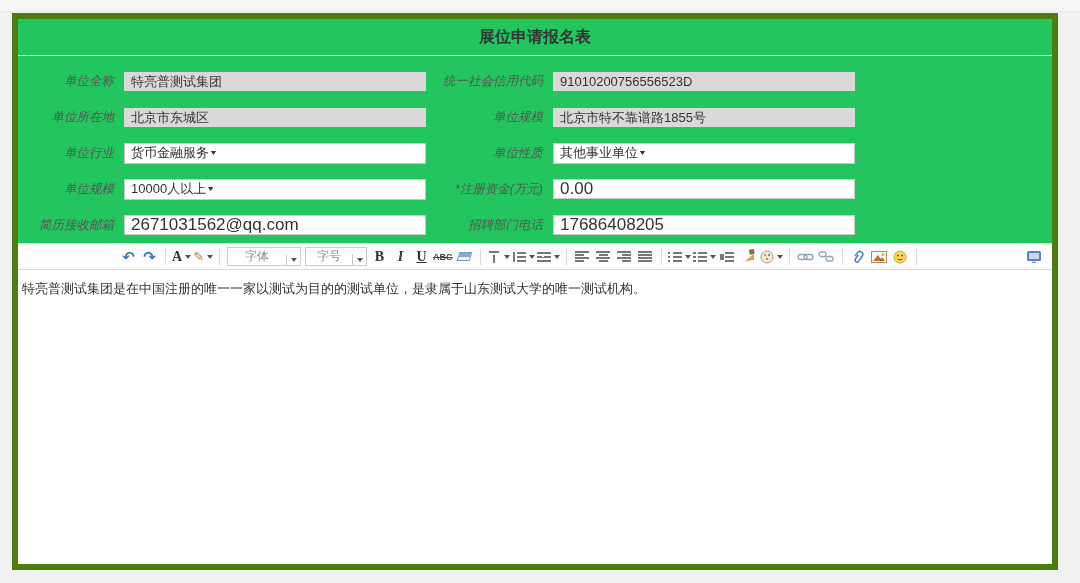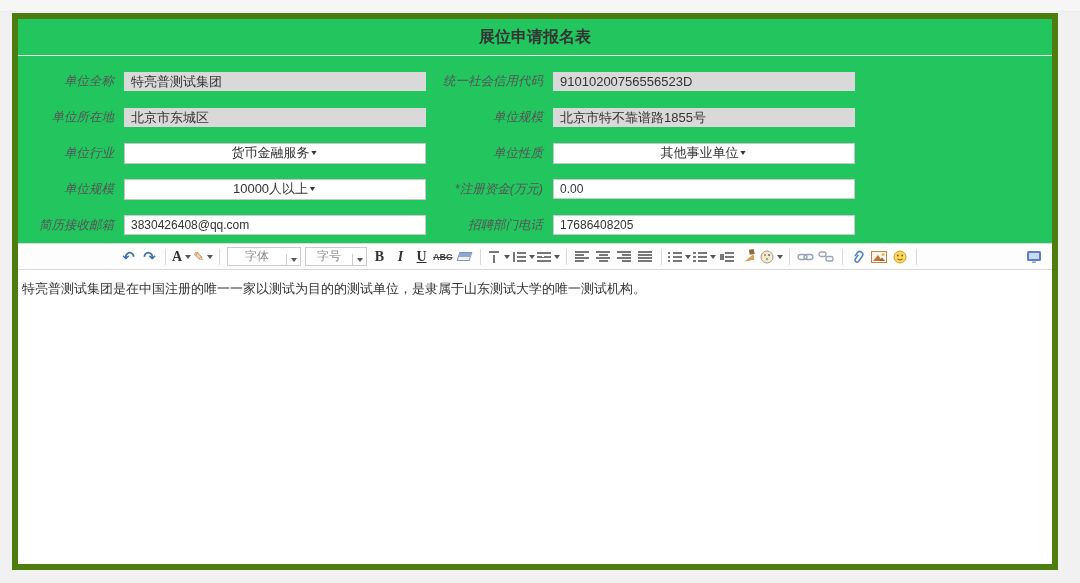--- a/index.html
+++ b/index.html
@@ -8,23 +8,23 @@
   .top-strip { position:absolute; left:0; top:0; width:1080px; height:12px; background:#f6f6f6; border-bottom:1px solid #ebebeb; }
   .panel { position:absolute; left:12px; top:13px; width:1046px; height:557px; background:#22c55e; border:6px solid #4d7c0f; display:flex; flex-direction:column; }
   .title-bar { height:37px; line-height:36px; border-bottom:1px solid #e7e7e7; text-align:center; font-size:16px; font-weight:bold; color:#333; flex:0 0 auto; }
   .form { padding-top:7px; flex:0 0 auto; }
   .frow { height:36px; display:flex; align-items:center; }
   .lbl { text-align:right; padding-right:10px; font-size:12.5px; color:#555; flex:0 0 auto; white-space:nowrap;font-style:italic; }
   .lbl.l1 { width:106px; }
   .lbl.l2 { width:127px; }
   .ctrl { width:302px; flex:0 0 auto; }
   .ro { background:#d9d9d9; color:#333; height:19px; line-height:19px; padding:0 7px; font-size:13px; overflow:hidden; white-space:nowrap; }
-  .sel { background:#fff; border:1px solid #c6c6c6; height:21px; display:flex; align-items:center; justify-content:center; padding:0 6px; font-size:13px; color:#333; cursor:default; }
+  .sel { background:#fff; border:1px solid #c6c6c6; height:21px; display:flex; align-items:center; justify-content:flex-start; padding:0 6px; font-size:13px; color:#333; cursor:default; }
   .sel-arr { font-size:9px; color:#333; transform:scaleY(.8); }
-  .inp { background:#fff; border:1px solid #c9c9c9; height:20px; line-height:18px; padding:0 6px; font-size:12px; color:#333; white-space:nowrap; }
+  .inp { background:#fff; border:1px solid #c9c9c9; height:20px; line-height:18px; padding:0 6px; font-size:17px; color:#333; white-space:nowrap; }
   .section-title { text-align:center; font-weight:bold; font-size:15px; color:#333; margin:16px 0 13px; flex:0 0 auto; }
   .toolbar { border-top:1px solid #d9d9d9; border-bottom:1px solid #d9d9d9; background:#fdfdfd; height:27px; display:flex; align-items:center; padding:0 8px 0 100px; flex:0 0 auto; }
   .tb-sep { width:1px; height:16px; background:#d8d8d8; margin:0 5px; flex:0 0 auto; }
   .tbi { height:20px; min-width:19px; display:flex; align-items:center; justify-content:center; margin:0 1px; font-size:13px; color:#444; cursor:pointer; flex:0 0 auto; }
   .glyph-blue { color:#3d71a8; font-size:15px; font-weight:bold; line-height:1; }
   .letter { font-family:"Liberation Serif","DejaVu Serif",serif; font-weight:bold; font-size:14px; color:#333; line-height:1; }
   .italic { font-style:italic; }
   .uline { text-decoration:underline; }
   .strike { font-size:9px; font-weight:bold; text-decoration:line-through; letter-spacing:0; }
   .caret { width:0; height:0; border:3px solid transparent; border-top:4px solid #555; margin-left:3px; margin-top:4px; }
@@ -122,21 +122,21 @@
       </div>
       <div class="lbl l2">*注册资金(万元)</div>
       <div class="ctrl">
           <div class="inp">0.00</div>
         </div>
     </div>
 
     <div class="frow">
       <div class="lbl l1">简历接收邮箱</div>
       <div class="ctrl">
-          <div class="inp">3830426408@qq.com</div>
+          <div class="inp">2671031562@qq.com</div>
         </div>
       <div class="lbl l2">招聘部门电话</div>
       <div class="ctrl">
           <div class="inp">17686408205</div>
         </div>
     </div>
 
   </div>
 
 

